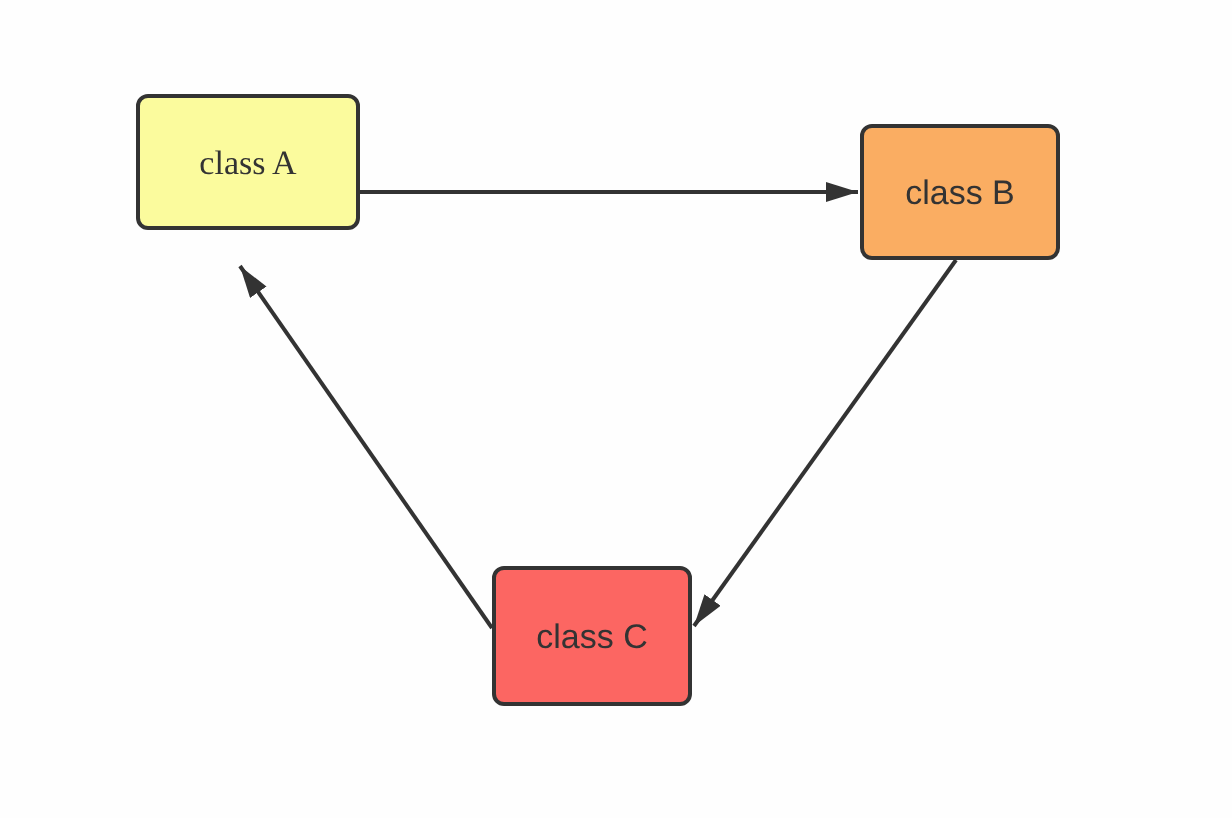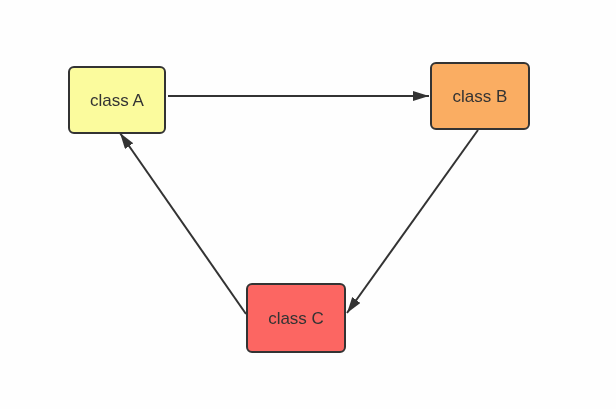--- a/index.html
+++ b/index.html
@@ -53,21 +53,21 @@
         <path d="M0,0 L16,5 L0,10 Z" fill="#333333"></path>
       </marker>
     </defs>
     <g id="edge-group">
         <line x1="168" y1="96" x2="429" y2="96" stroke="#333333" marker-end="url(#arrowhead)"></line>
         <line x1="478" y1="130" x2="347" y2="313" stroke="#333333" marker-end="url(#arrowhead)"></line>
         <line x1="246" y1="314" x2="120" y2="133" stroke="#333333" marker-end="url(#arrowhead)"></line>
       </g>
   </svg>
 
-  <div class="node" style="left: 68px; top: 66px; width: 98px; height: 68px; background: rgb(251, 251, 157); border-color: rgb(51, 51, 51);">
+  <div class="node" style="left: 68px; top: 47px; width: 112px; height: 68px; background: rgb(251, 251, 157); border-color: rgb(51, 51, 51); font-family: Liberation Serif, serif;">
     <span class="node-label" style="color: rgb(51, 51, 51);">class A</span>
   </div>
 
   <div class="node" style="left: 246px; top: 283px; width: 100px; height: 70px; background: rgb(252, 102, 98); border-color: rgb(51, 51, 51);">
     <span class="node-label" style="color: rgb(51, 51, 51);">class C</span>
   </div>
 
   <div class="node" style="left: 430px; top: 62px; width: 100px; height: 68px; background: rgb(250, 173, 98); border-color: rgb(51, 51, 51);">
     <span class="node-label" style="color: rgb(51, 51, 51);">class B</span>
   </div>

